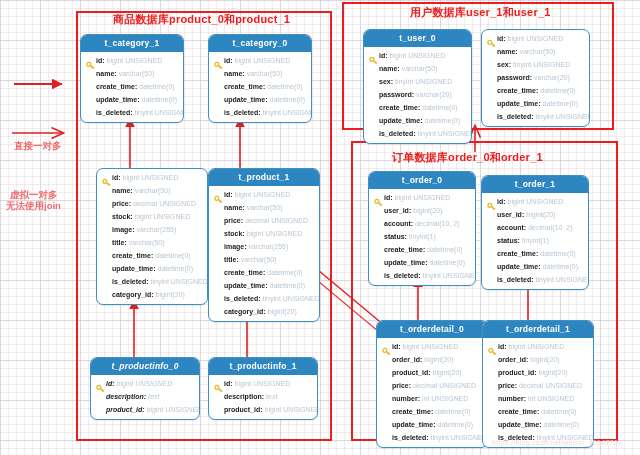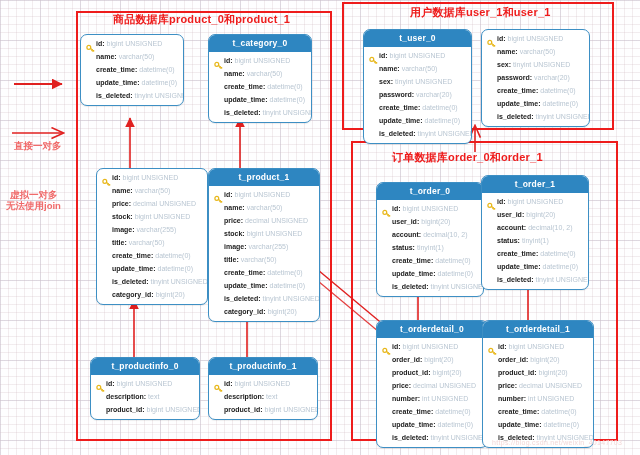--- a/index.html
+++ b/index.html
@@ -108,20 +108,21 @@
 
   <svg class="arrow-svg">
     <line x1="14" y1="84" x2="62" y2="84" stroke="#e02020" stroke-width="1.8" marker-end="url(#solidhead)"></line>
     <line x1="12" y1="133" x2="62" y2="133" stroke="#e02020" stroke-width="1.6" marker-end="url(#hollowhead)"></line>
   </svg>
   <div class="legend-txt" style="left:14px;top:92px;">直接一对多</div>
   <div class="legend-txt" style="left:10px;top:141px;">虚拟一对多</div>
   <div class="legend-txt" style="left:6px;top:152px;">无法使用join</div>
 
   <div class="tbl" style="left:80px;top:34px;width:102px;">
+    <div class="tbl-hd">t_category_1</div>
     <div class="tbl-bd">
         <div class="row">
           <span class="kicon"><svg viewBox="0 0 16 16" width="9" height="9">
               <circle cx="5" cy="6" r="3.4" fill="none" stroke="#e8b71a" stroke-width="2.2"></circle>
               <path d="M7.6 7.6 L14 12.4 M11.4 10 L10.2 11.8 M13.4 11.6 L12.3 13.2" stroke="#e8b71a" stroke-width="2" fill="none" stroke-linecap="round"></path>
             </svg></span>
           <span class="fname">id:</span>
           <span class="ftype">bigint UNSIGNED</span>
         </div>
         <div class="row">
@@ -291,21 +292,21 @@
           <span class="ftype">tinyint UNSIGNED</span>
         </div>
         <div class="row">
           <span class="kspace"></span>
           <span class="fname">category_id:</span>
           <span class="ftype">bigint(20)</span>
         </div>
       </div>
   </div>
 
-  <div class="tbl" style="left:90px;top:357px;width:108px;">
+  <div class="tbl" style="left:90px;top:357px;width:108px;font-style:italic;">
     <div class="tbl-hd">t_productinfo_0</div>
     <div class="tbl-bd">
         <div class="row">
           <span class="kicon"><svg viewBox="0 0 16 16" width="9" height="9">
               <circle cx="5" cy="6" r="3.4" fill="none" stroke="#e8b71a" stroke-width="2.2"></circle>
               <path d="M7.6 7.6 L14 12.4 M11.4 10 L10.2 11.8 M13.4 11.6 L12.3 13.2" stroke="#e8b71a" stroke-width="2" fill="none" stroke-linecap="round"></path>
             </svg></span>
           <span class="fname">id:</span>
           <span class="ftype">bigint UNSIGNED</span>
         </div>
@@ -426,21 +427,21 @@
           <span class="ftype">datetime(0)</span>
         </div>
         <div class="row">
           <span class="kspace"></span>
           <span class="fname">is_deleted:</span>
           <span class="ftype">tinyint UNSIGNED</span>
         </div>
       </div>
   </div>
 
-  <div class="tbl" style="left:368px;top:182px;width:106px;margin-left:8px;">
+  <div class="tbl" style="left:368px;top:171px;width:106px;">
     <div class="tbl-hd">t_order_0</div>
     <div class="tbl-bd">
         <div class="row">
           <span class="kicon"><svg viewBox="0 0 16 16" width="9" height="9">
               <circle cx="5" cy="6" r="3.4" fill="none" stroke="#e8b71a" stroke-width="2.2"></circle>
               <path d="M7.6 7.6 L14 12.4 M11.4 10 L10.2 11.8 M13.4 11.6 L12.3 13.2" stroke="#e8b71a" stroke-width="2" fill="none" stroke-linecap="round"></path>
             </svg></span>
           <span class="fname">id:</span>
           <span class="ftype">bigint UNSIGNED</span>
         </div>

